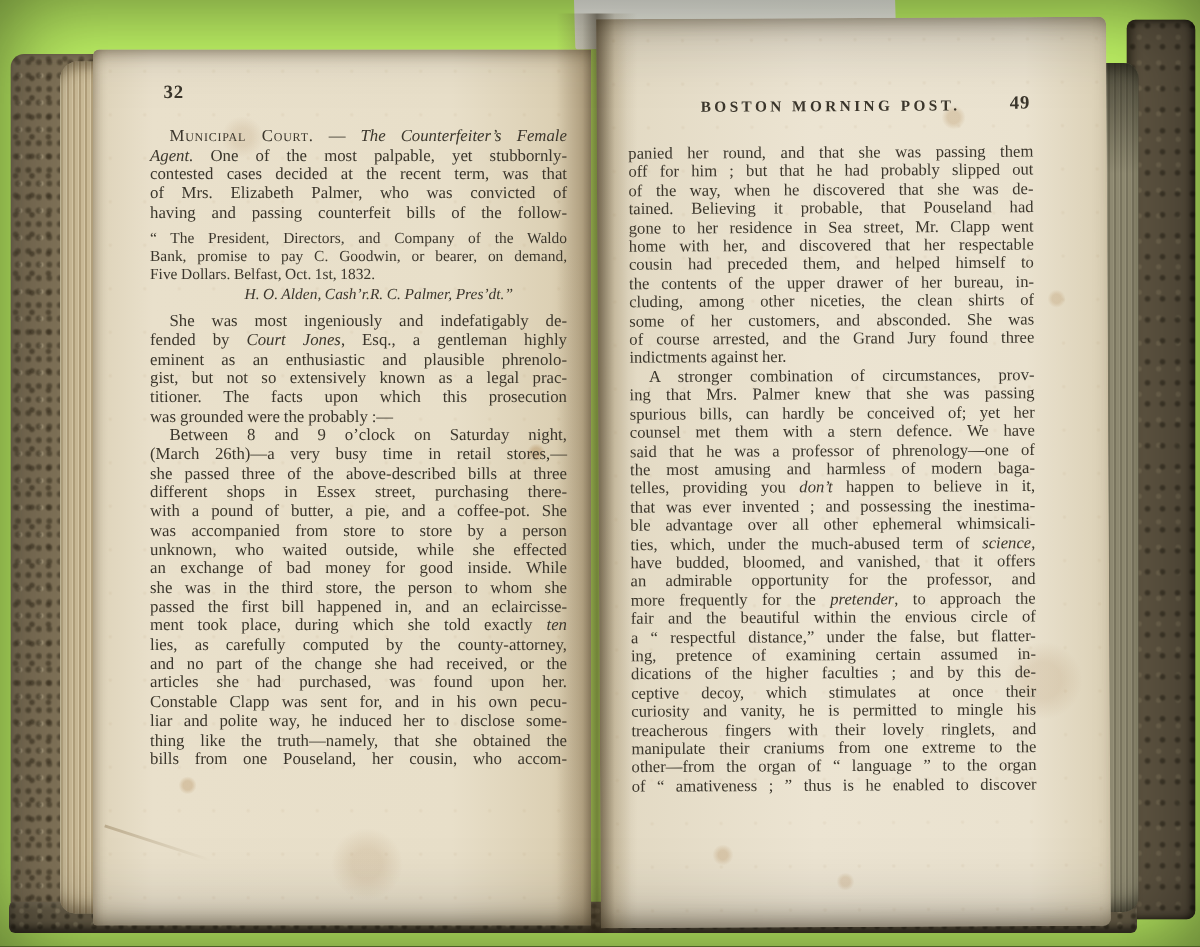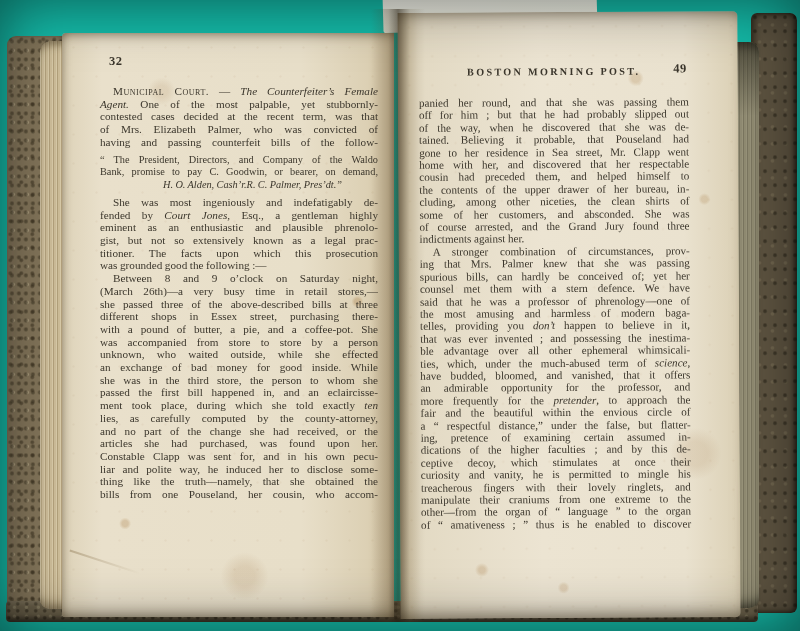--- a/index.html
+++ b/index.html
@@ -1,18 +1,18 @@
 <!DOCTYPE html>
 <html><head>
 <meta charset="utf-8">
 <style>
   html,body{margin:0;padding:0;background:#000;}
   .photo{
     position:relative;width:800px;height:631px;overflow:hidden;
-    background:#14b8a6;
+    background:#bef264;
     font-family:"Liberation Serif","DejaVu Serif",serif;
   }
   .photo::after{
     content:"";position:absolute;inset:0;pointer-events:none;
     box-shadow:inset 0 0 60px rgba(0,0,0,.55);
   }
   
   .bookmark{
     position:absolute;left:383px;top:-8px;width:214px;height:38px;
     background:linear-gradient(180deg,#f2f3ea,#e4e6d8);
@@ -165,30 +165,31 @@
       <span class="pgnum pgnum-left">32</span>
     </div>
     <div class="body">
         <div class="line indent"><span class="sc">Municipal Court.</span><span> — </span><span class="i">The Counterfeiter’s Female</span></div>
         <div class="line"><span class="i">Agent.</span><span>  One of the most palpable, yet stubbornly-</span></div>
         <div class="line">contested cases decided at the recent term, was that</div>
         <div class="line">of Mrs. Elizabeth Palmer, who was convicted of</div>
         <div class="line">having and passing counterfeit bills of the follow-</div>
         <div class="line quote gap">“ The President, Directors, and Company of the Waldo</div>
         <div class="line quote">Bank, promise to pay C. Goodwin, or bearer, on demand,</div>
+        <div class="line quote end">Five Dollars.   Belfast, Oct. 1st, 1832.</div>
         <div class="line sig">
           <span>H. O. Alden, Cash’r.</span>
           <span>R. C. Palmer, Pres’dt.”</span>
         </div>
         <div class="line indent gap">She was most ingeniously and indefatigably de-</div>
         <div class="line"><span>fended by </span><span class="i">Court Jones</span><span>, Esq., a gentleman highly</span></div>
         <div class="line">eminent as an enthusiastic and plausible phrenolo-</div>
         <div class="line">gist, but not so extensively known as a legal prac-</div>
         <div class="line">titioner.  The facts upon which this prosecution</div>
-        <div class="line end">was grounded good the following :—</div>
+        <div class="line end">was grounded were the probably :—</div>
         <div class="line indent">Between 8 and 9 o’clock on Saturday night,</div>
         <div class="line">(March 26th)—a very busy time in retail stores,—</div>
         <div class="line">she passed three of the above-described bills at three</div>
         <div class="line">different shops in Essex street, purchasing there-</div>
         <div class="line">with a pound of butter, a pie, and a coffee-pot.  She</div>
         <div class="line">was accompanied from store to store by a person</div>
         <div class="line">unknown, who waited outside, while she effected</div>
         <div class="line">an exchange of bad money for good inside.  While</div>
         <div class="line">she was in the third store, the person to whom she</div>
         <div class="line">passed the first bill happened in, and an eclaircisse-</div>

